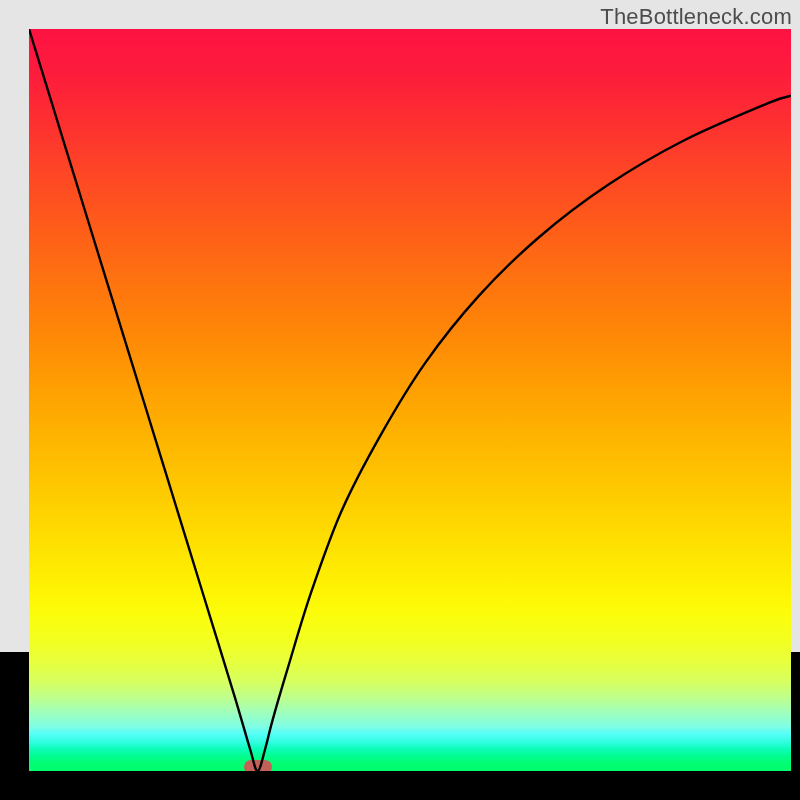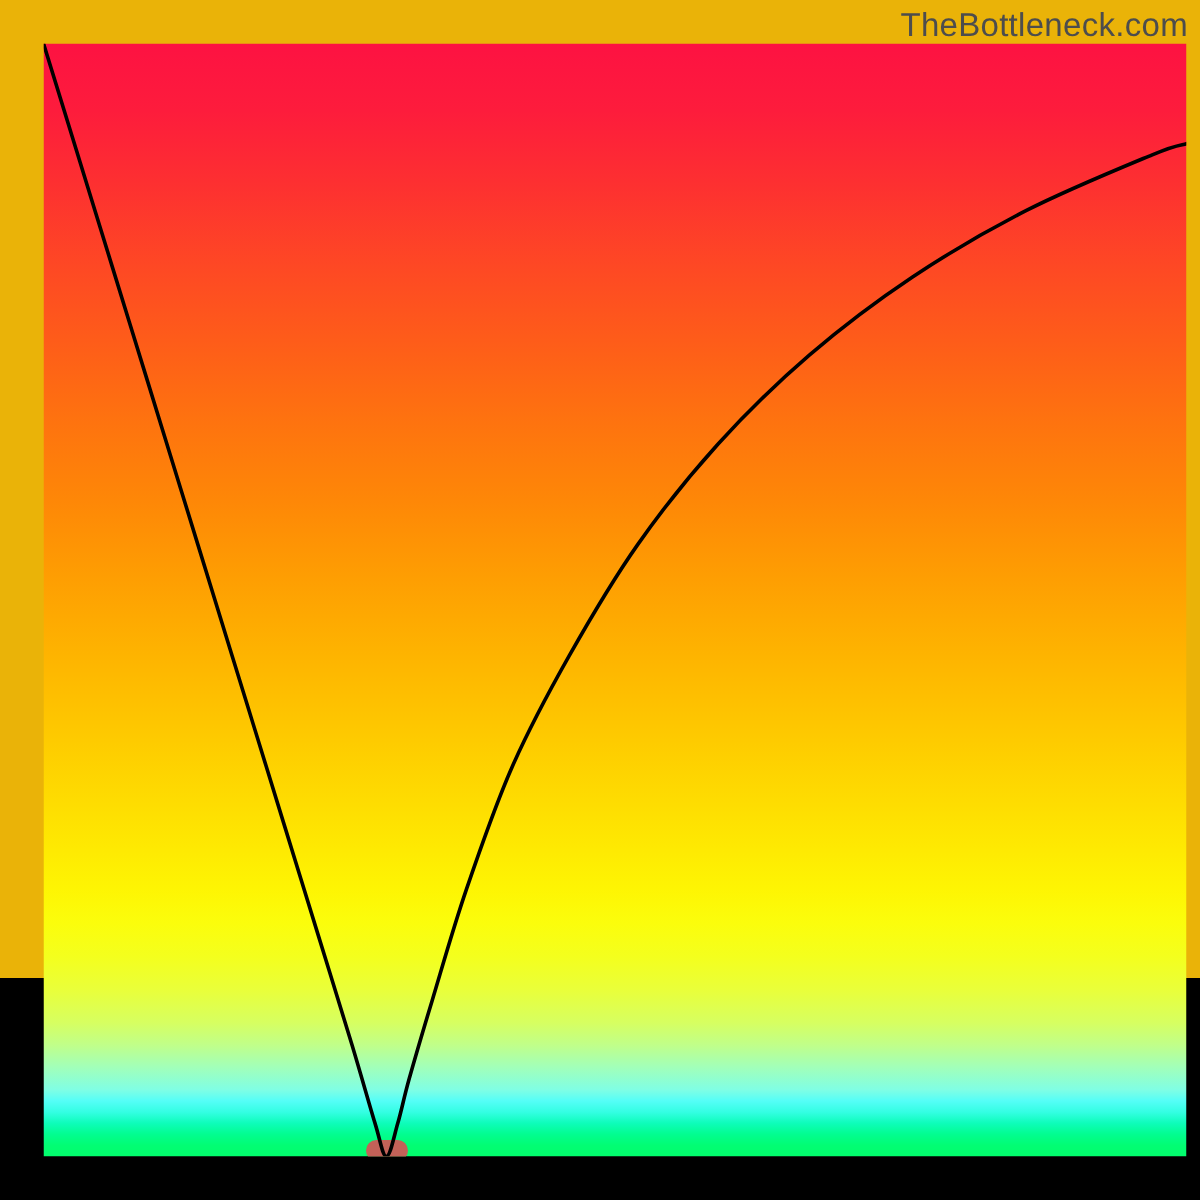--- a/index.html
+++ b/index.html
@@ -8,21 +8,21 @@
     width: 800px;
     height: 800px;
     overflow: hidden;
     background: #000;
     font-family: Arial, Helvetica, sans-serif;
   }
   .frame {
     position: relative;
     width: 800px;
     height: 652px;
-    background: #eab308;
+    background: #e5e5e5;
   }
   .watermark {
     position: absolute;
     top: 4px;
     right: 8px;
     color: #4d4d4d;
     font-size: 22px;
     font-weight: 400;
     letter-spacing: 0.2px;
     z-index: 10;

